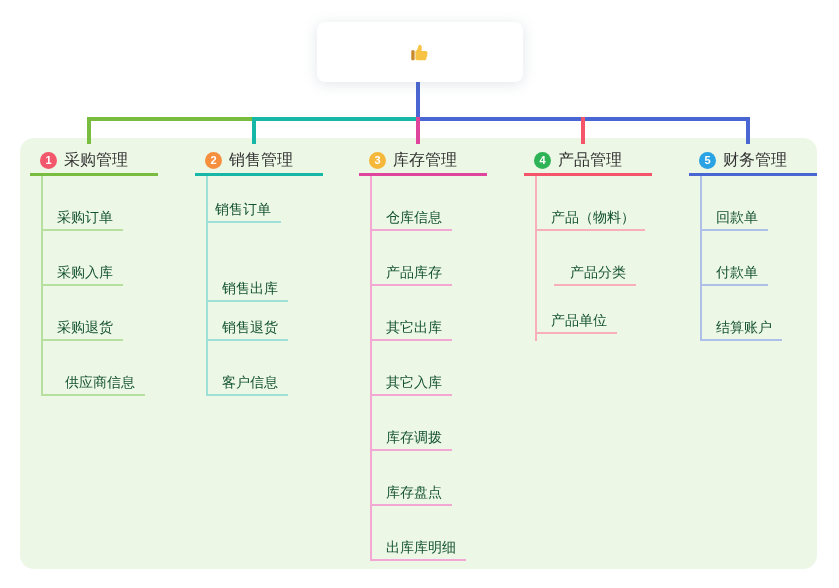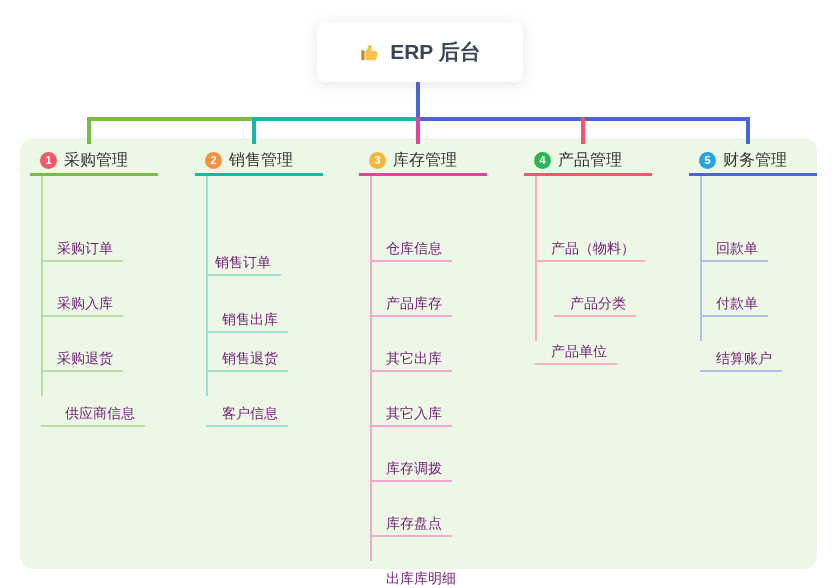--- a/index.html
+++ b/index.html
@@ -24,21 +24,21 @@
     display:flex;align-items:center;gap:7px;padding-left:10px;
     font-size:16px;color:#333333;z-index:2;
   }
   .badge{
     width:17px;height:17px;border-radius:50%;flex:0 0 17px;
     color:#ffffff;font-size:11px;font-weight:bold;line-height:17px;
     text-align:center;
   }
   .child-item{
     position:absolute;height:24px;line-height:24px;width:max-content;
-    padding:0 10px 0 16px;font-size:14px;color:#701a75;z-index:2;margin-top:31px;
+    padding:0 10px 0 16px;font-size:14px;color:#14532d;z-index:2;
   }
 </style>
 </head>
 <body>
 
 <div class="canvas">
   <div class="panel"></div>
 
   <div id="connectors">
       <div class="vline" style="left: 416px; top: 82px; width: 4px; height: 39px; background: rgb(74, 102, 210);"></div>
@@ -55,37 +55,36 @@
       <div class="vline" style="left: 370px; top: 176px; width: 2px; height: 385px; background: rgb(243, 168, 212);"></div>
       <div class="vline" style="left: 535px; top: 176px; width: 2px; height: 165px; background: rgb(249, 175, 184);"></div>
       <div class="vline" style="left: 700px; top: 176px; width: 2px; height: 165px; background: rgb(174, 191, 233);"></div>
     </div>
 
   <div class="root-node">
     <svg width="22" height="22" viewBox="0 0 24 24" aria-hidden="true">
       <rect x="2.5" y="10" width="3.6" height="11" rx="1" fill="#c8882e"></rect>
       <path fill="#f6c344" d="M7 21h10c1.1 0 2-.9 2-2 0-.4-.1-.7-.3-1 .8-.3 1.3-1 1.3-1.9 0-.5-.2-1-.5-1.4.5-.4.8-1 .8-1.7 0-1.2-1-2.2-2.2-2.2h-4.6c.3-1 .5-2.1.5-3.2C14 5.3 12.9 4 11.6 4c-.6 0-1.1.4-1.2 1-.3 1.5-.9 3.6-1.9 4.7-.5.6-1 1-1.5 1.3V20c.6.6 1.2 1 2 1z"></path>
     </svg>
-    <span>ERP 后台</span>
   </div>
 
   <div id="branches">
       <div class="branch-header" style="left: 30px; top: 147px; border-bottom: 3px solid rgb(120, 189, 63);">
         <span class="badge" style="background: rgb(242, 87, 108);">1</span>
         <span>采购管理</span>
       </div>
       <div class="child-item" style="left: 41px; top: 205px; border-bottom: 2px solid rgb(183, 223, 160);">采购订单</div>
       <div class="child-item" style="left: 41px; top: 260px; border-bottom: 2px solid rgb(183, 223, 160);">采购入库</div>
       <div class="child-item" style="left: 41px; top: 315px; border-bottom: 2px solid rgb(183, 223, 160);">采购退货</div>
       <div class="child-item" style="left: 41px; top: 370px; border-bottom: 2px solid rgb(183, 223, 160); padding-left: 24px;">供应商信息</div>
       <div class="branch-header" style="left: 195px; top: 147px; border-bottom: 3px solid rgb(22, 183, 167);">
         <span class="badge" style="background: rgb(247, 144, 62);">2</span>
         <span>销售管理</span>
       </div>
-      <div class="child-item" style="left: 206px; top: 219px; border-bottom: 2px solid rgb(158, 223, 215); padding-left: 9px;">销售订单</div>
+      <div class="child-item" style="left: 206px; top: 197px; border-bottom: 2px solid rgb(158, 223, 215); padding-left: 9px;">销售订单</div>
       <div class="child-item" style="left: 206px; top: 276px; border-bottom: 2px solid rgb(158, 223, 215);">销售出库</div>
       <div class="child-item" style="left: 206px; top: 315px; border-bottom: 2px solid rgb(158, 223, 215);">销售退货</div>
       <div class="child-item" style="left: 206px; top: 370px; border-bottom: 2px solid rgb(158, 223, 215);">客户信息</div>
       <div class="branch-header" style="left: 359px; top: 147px; border-bottom: 3px solid rgb(224, 69, 158);">
         <span class="badge" style="background: rgb(246, 184, 58);">3</span>
         <span>库存管理</span>
       </div>
       <div class="child-item" style="left: 370px; top: 205px; border-bottom: 2px solid rgb(243, 168, 212);">仓库信息</div>
       <div class="child-item" style="left: 370px; top: 260px; border-bottom: 2px solid rgb(243, 168, 212);">产品库存</div>
       <div class="child-item" style="left: 370px; top: 315px; border-bottom: 2px solid rgb(243, 168, 212);">其它出库</div>

